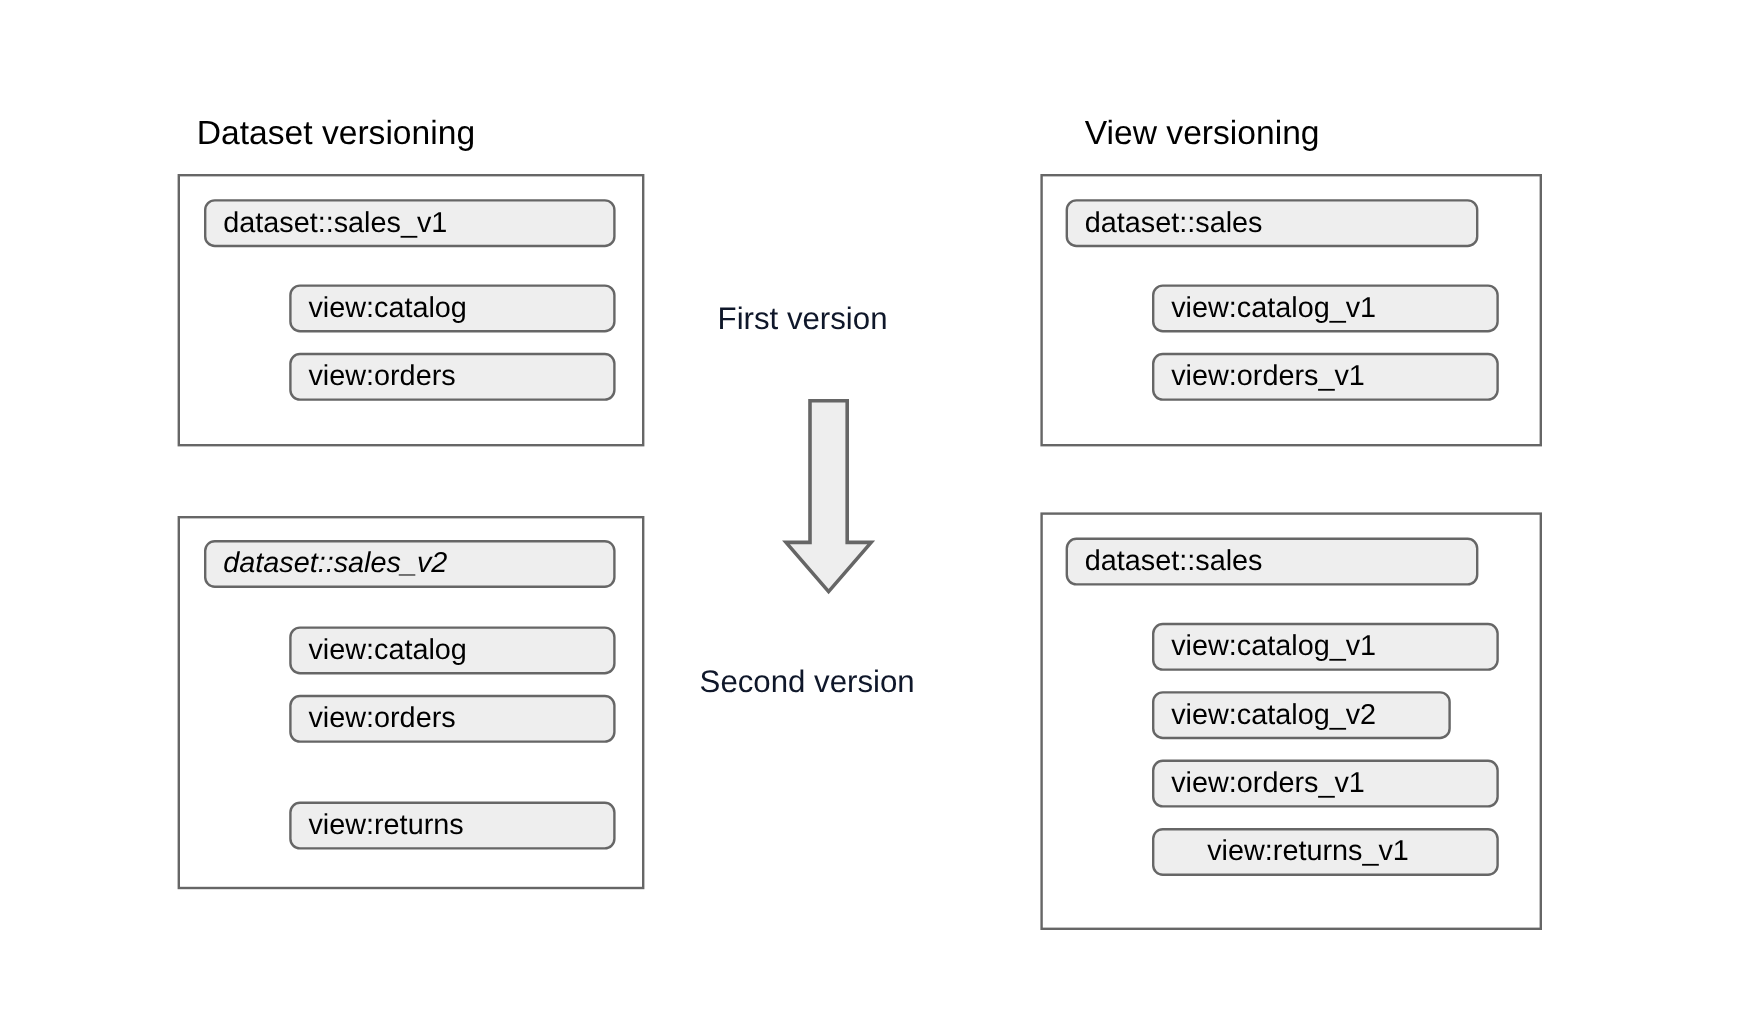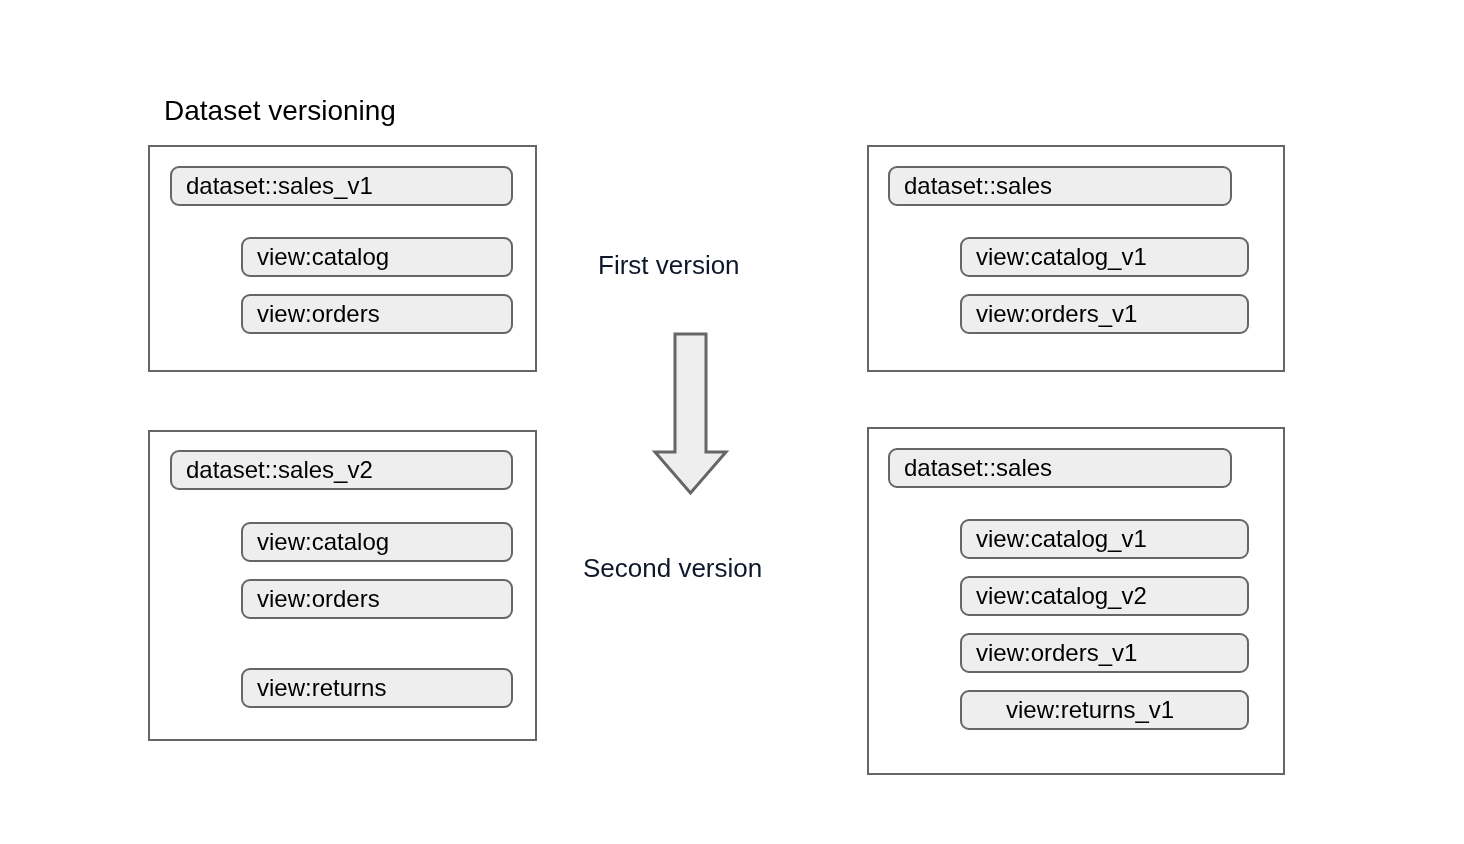--- a/index.html
+++ b/index.html
@@ -84,52 +84,53 @@
   <div class="group-box" style="left:148px; top:145px; width:389px; height:227px;"></div>
 
   <div class="pill" style="left:170px; top:166px; width:343px;">dataset::sales_v1</div>
 
   <div class="pill" style="left:241px; top:237px; width:272px;">view:catalog</div>
 
   <div class="pill" style="left:241px; top:294px; width:272px;">view:orders</div>
 
   <div class="group-box" style="left:148px; top:430px; width:389px; height:311px;"></div>
 
-  <div class="pill" style="left:170px; top:450px; width:343px;">dataset::sales_v2</div>
+  <div class="pill" style="left:170px; top:450px; width:343px;font-style:italic;">dataset::sales_v2</div>
 
   <div class="pill" style="left:241px; top:522px; width:272px;">view:catalog</div>
 
   <div class="pill" style="left:241px; top:579px; width:272px;">view:orders</div>
 
   <div class="pill" style="left:241px; top:668px; width:272px;">view:returns</div>
 
   <div class="center-label" style="left:598px; top:250px;">First version</div>
 
   <div class="arrow-wrap">
     <svg viewBox="0 0 80 164" xmlns="http://www.w3.org/2000/svg">
       <polygon points="25,2 56,2 56,120 76,120 40.5,161 5,120 25,120" fill="#eeeeee" stroke="#666666" stroke-width="3" stroke-linejoin="miter"></polygon>
     </svg>
   </div>
 
   <div class="center-label" style="left:583px; top:553px;text-align:right;">Second version</div>
 
+  <div class="col-title" style="left:888px; top:95px;">View versioning</div>
 
   <div class="group-box" style="left:867px; top:145px; width:418px; height:227px;"></div>
 
   <div class="pill" style="left:888px; top:166px; width:344px;">dataset::sales</div>
 
   <div class="pill" style="left:960px; top:237px; width:289px;">view:catalog_v1</div>
 
   <div class="pill" style="left:960px; top:294px; width:289px;">view:orders_v1</div>
 
   <div class="group-box" style="left:867px; top:427px; width:418px; height:348px;"></div>
 
   <div class="pill" style="left:888px; top:448px; width:344px;">dataset::sales</div>
 
   <div class="pill" style="left:960px; top:519px; width:289px;">view:catalog_v1</div>
 
-  <div class="pill" style="left:960px; top:576px; width:289px;">view:catalog_v2</div>
+  <div class="pill" style="left:960px; top:576px; width:249px;">view:catalog_v2</div>
 
   <div class="pill" style="left:960px; top:633px; width:289px;">view:orders_v1</div>
 
   <div class="pill" style="left:960px; top:690px; width:289px;padding-left:44px;">view:returns_v1</div>
 
 </div>
 
 </body></html>

